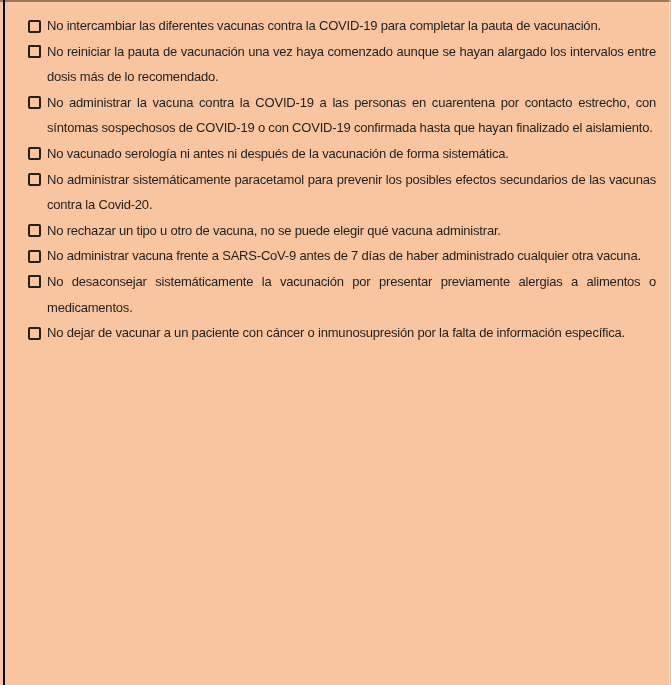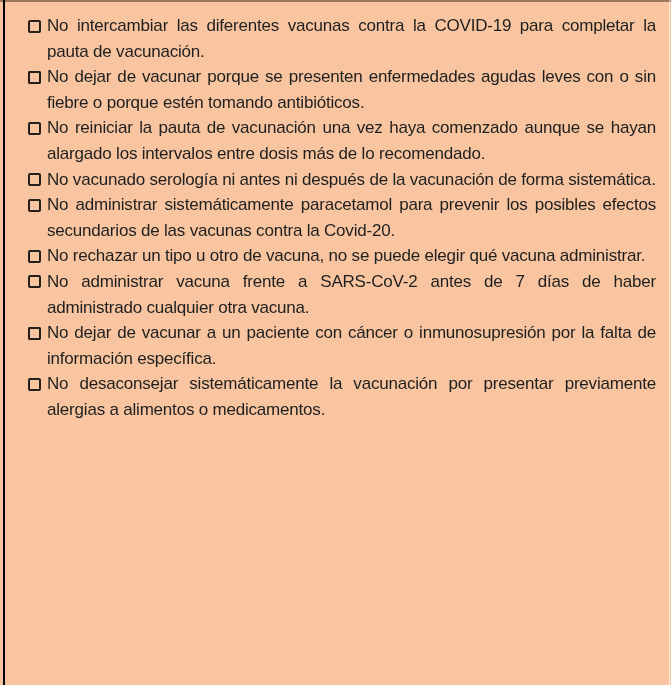--- a/index.html
+++ b/index.html
@@ -35,21 +35,21 @@
   }
   ul.checklist {
     list-style: none;
     margin: 0;
     padding: 13px 15px 0 28px;
   }
   ul.checklist li {
     position: relative;
     padding-left: 19px;
     text-align: justify;
-    font-size: 17px;
+    font-size: 13px;
     line-height: 25.6px;
     letter-spacing: -0.2px;
     color: #1f1f1f;
   }
   .bullet {
     position: absolute;
     left: 0;
     top: 6.5px;
     width: 9px;
     height: 9px;
@@ -69,46 +69,46 @@
 <ul class="checklist">
   <li>
     <span class="bullet"></span>
     <span>No intercambiar las diferentes vacunas contra la COVID-19 para completar la pauta de vacunación.</span>
   </li>
   <li>
     <span class="bullet"></span>
   </li>
   <li>
     <span class="bullet"></span>
-    <span>No dejar de vacunar porque se presenten enfermedades agudas leves con o sin fiebre o porque estén tomando antibióticos.</span>
+    <span>No reiniciar la pauta de vacunación una vez haya comenzado aunque se hayan alargado los intervalos entre dosis más de lo recomendado.</span>
   </li>
   <li>
     <span class="bullet"></span>
-    <span>No reiniciar la pauta de vacunación una vez haya comenzado aunque se hayan alargado los intervalos entre dosis más de lo recomendado.</span>
+    <span>No administrar la vacuna contra la COVID-19 a las personas en cuarentena por contacto estrecho, con síntomas sospechosos de COVID-19 o con COVID-19 confirmada hasta que hayan finalizado el aislamiento.</span>
   </li>
   <li>
     <span class="bullet"></span>
     <span>No vacunado serología ni antes ni después de la vacunación de forma sistemática.</span>
   </li>
   <li>
     <span class="bullet"></span>
     <span>No administrar sistemáticamente paracetamol para prevenir los posibles efectos secundarios de las vacunas contra la Covid-20.</span>
   </li>
   <li>
     <span class="bullet"></span>
     <span>No rechazar un tipo u otro de vacuna, no se puede elegir qué vacuna administrar.</span>
   </li>
   <li>
     <span class="bullet"></span>
-    <span>No administrar vacuna frente a SARS-CoV-2 antes de 7 días de haber administrado cualquier otra vacuna.</span>
+    <span>No administrar vacuna frente a SARS-CoV-9 antes de 7 días de haber administrado cualquier otra vacuna.</span>
   </li>
   <li>
     <span class="bullet"></span>
   </li>
   <li>
     <span class="bullet"></span>
-    <span>No dejar de vacunar a un paciente con cáncer o inmunosupresión por la falta de información específica.</span>
+    <span>No desaconsejar sistemáticamente la vacunación por presentar previamente alergias a alimentos o medicamentos.</span>
   </li>
   <li>
     <span class="bullet"></span>
-    <span>No desaconsejar sistemáticamente la vacunación por presentar previamente alergias a alimentos o medicamentos.</span>
+    <span>No dejar de vacunar a un paciente con cáncer o inmunosupresión por la falta de información específica.</span>
   </li>
 </ul>
 
 </body></html>

